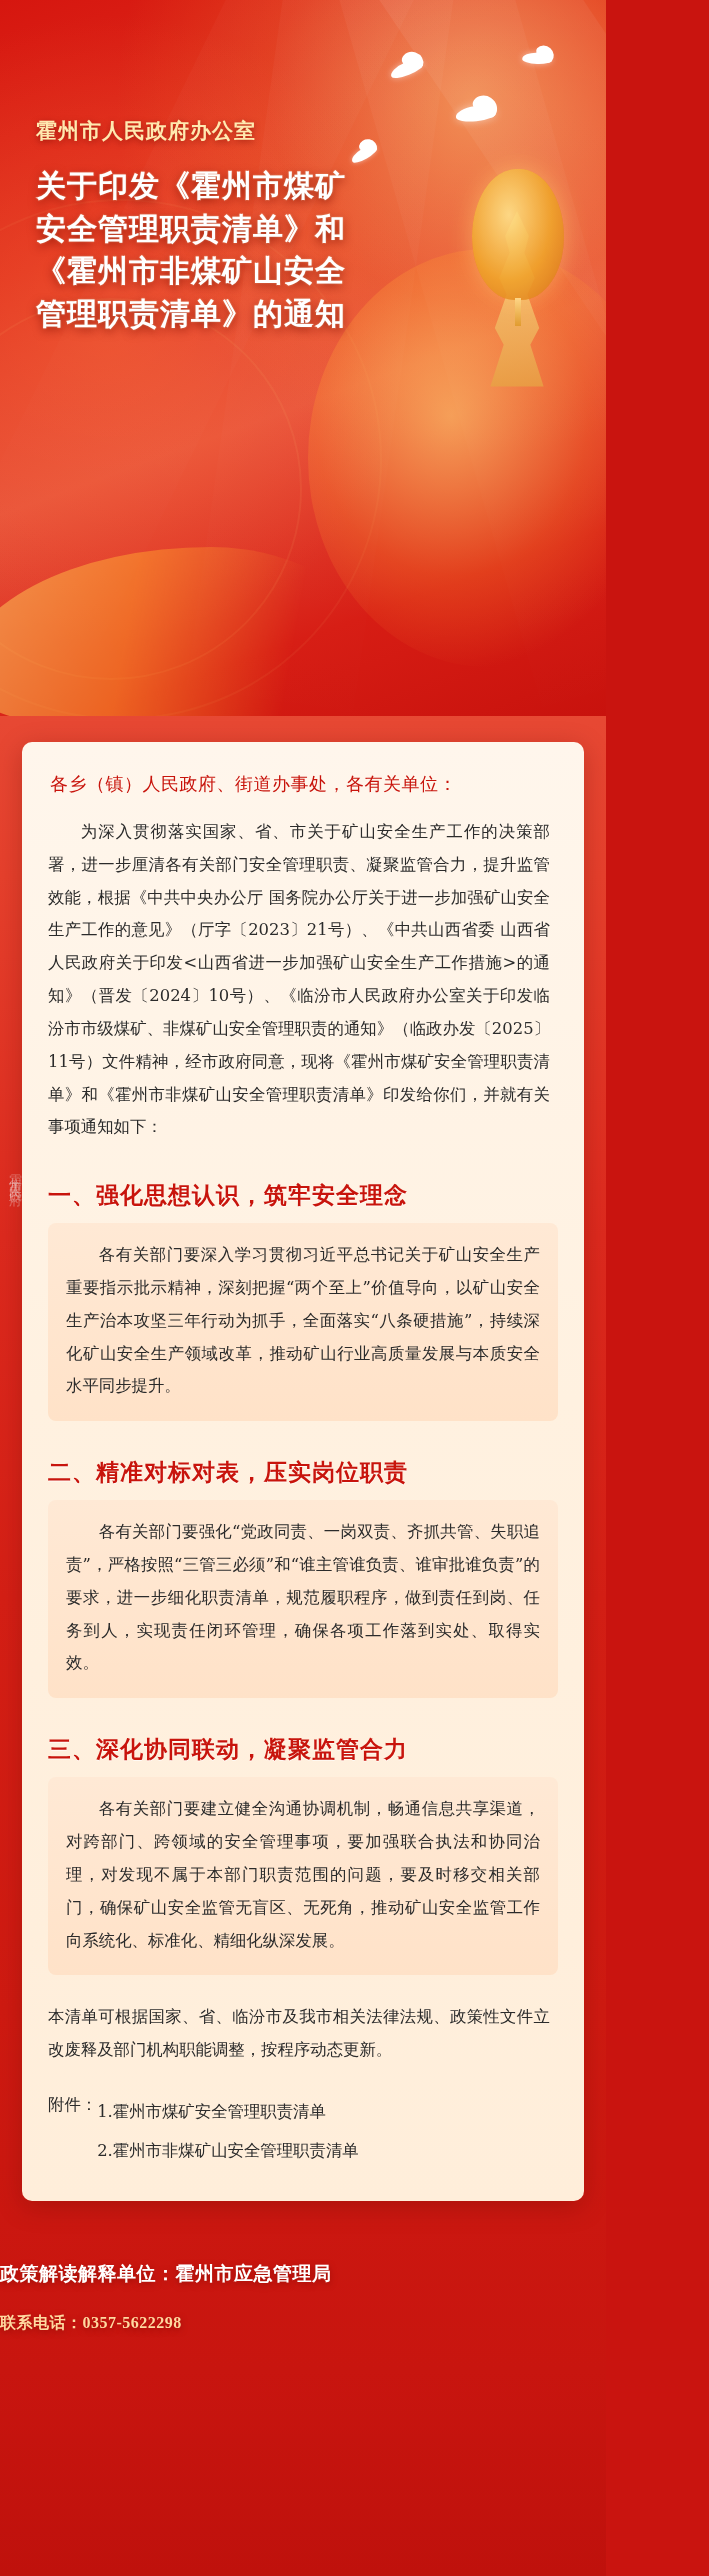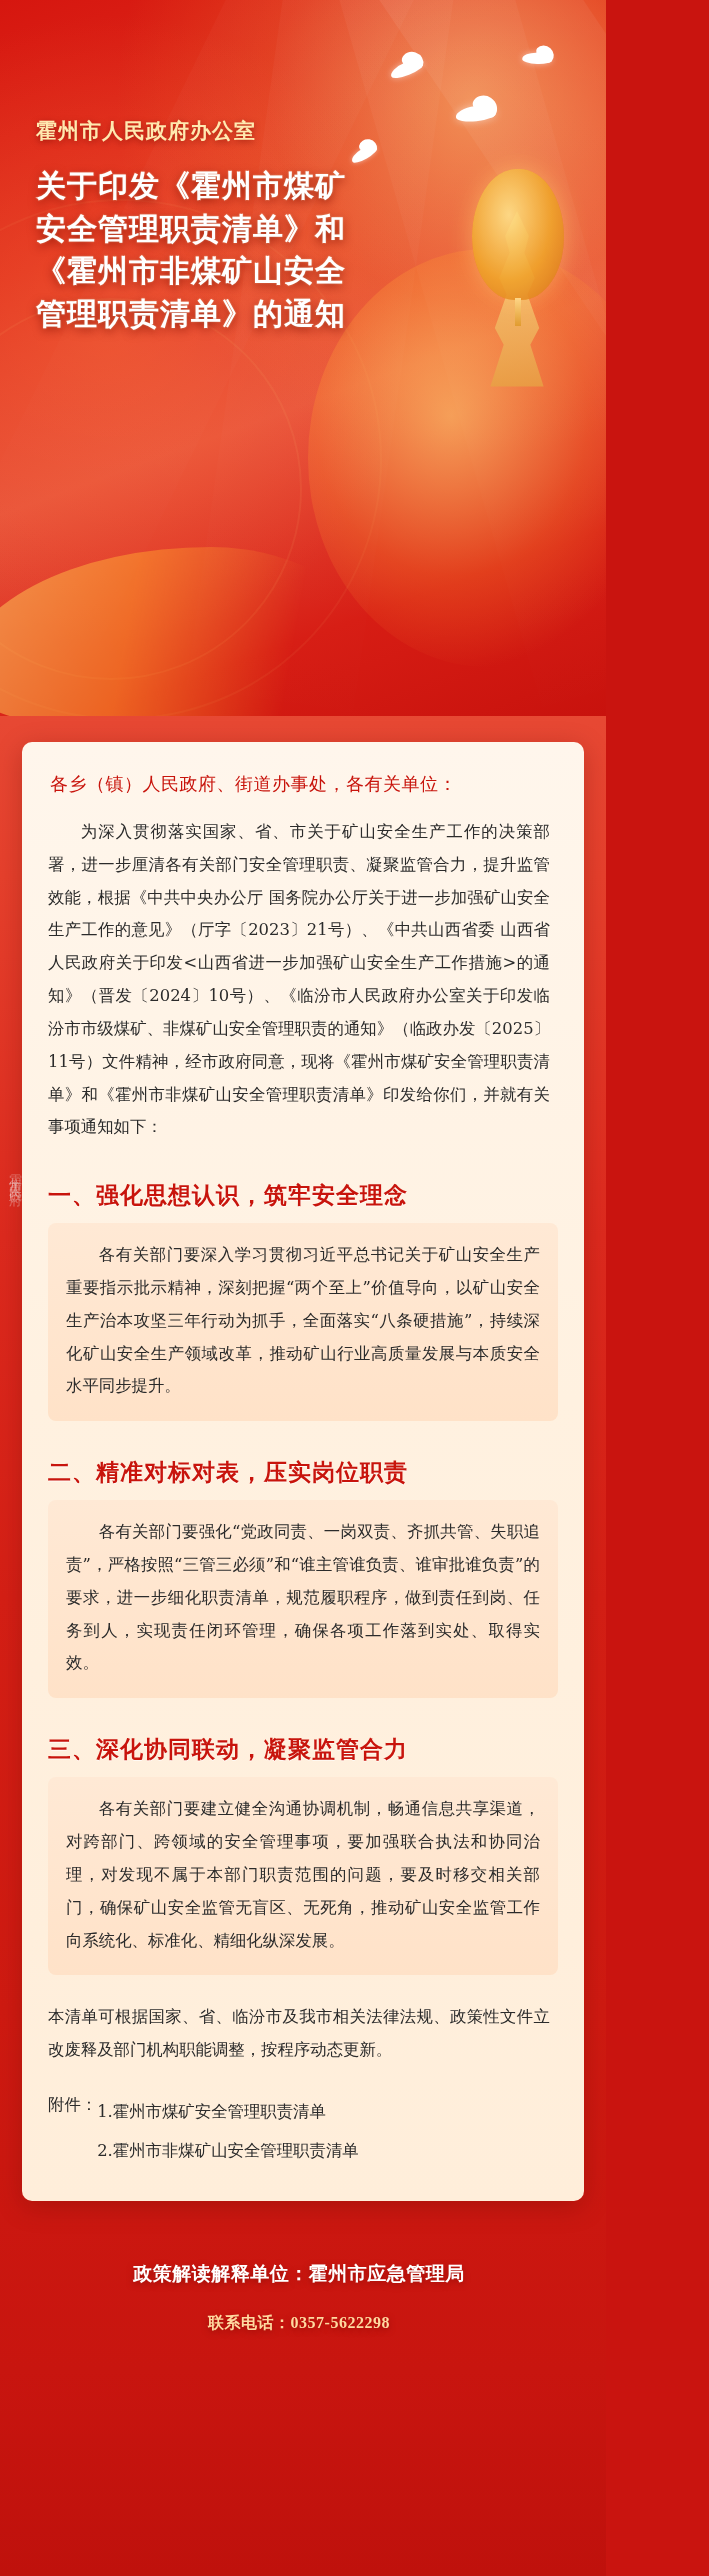--- a/index.html
+++ b/index.html
@@ -202,21 +202,21 @@
   }
   .attach-row { display: flex; }
   .attach-label { white-space: nowrap; }
   .attach-list { margin: 0; padding: 0; list-style: none; }
   .attach-list li { white-space: nowrap; margin-top: 7px; }
 
   
   .footer {
     margin-top: 34px;
     padding: 26px 8px 30px 0;
-    text-align: center;
+    text-align: left;
     color: #ffffff;
   }
   .footer .line1 {
     font-size: 19px;
     font-weight: bold;
     letter-spacing: 0.5px;
     text-shadow: 0 2px 6px rgba(120,10,0,.55);
   }
   .footer .line2 {
     margin-top: 26px;

